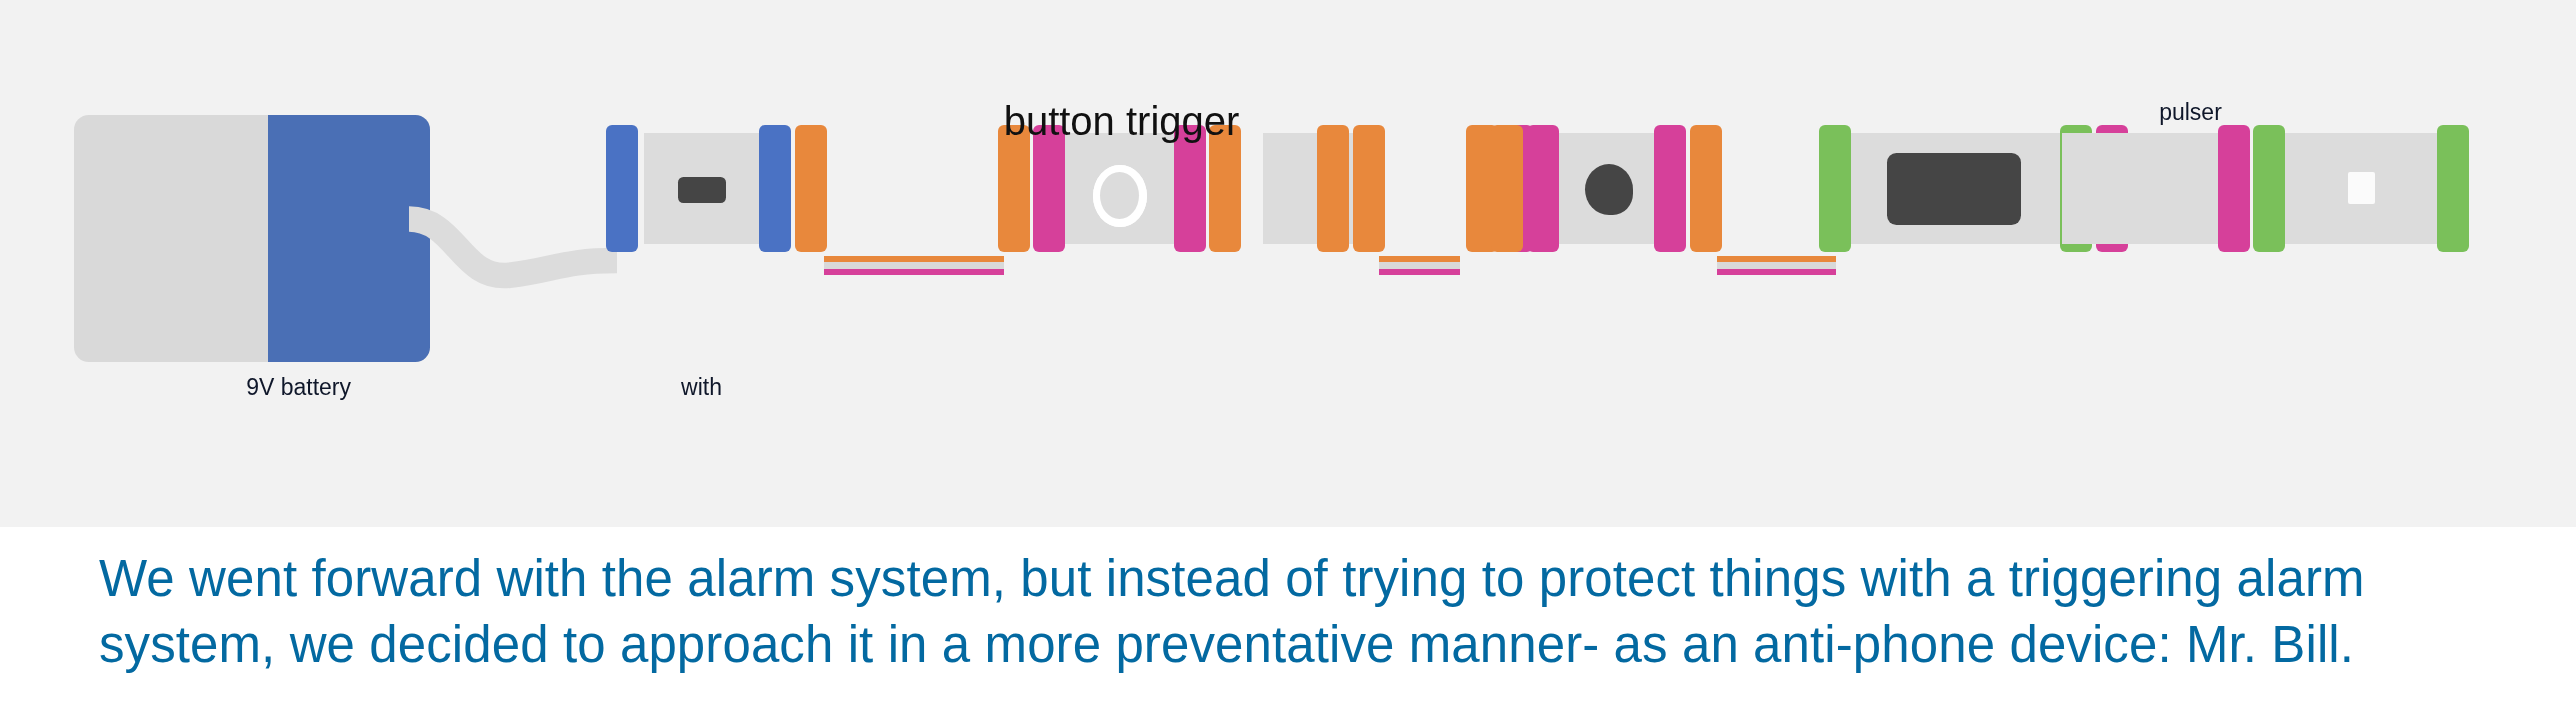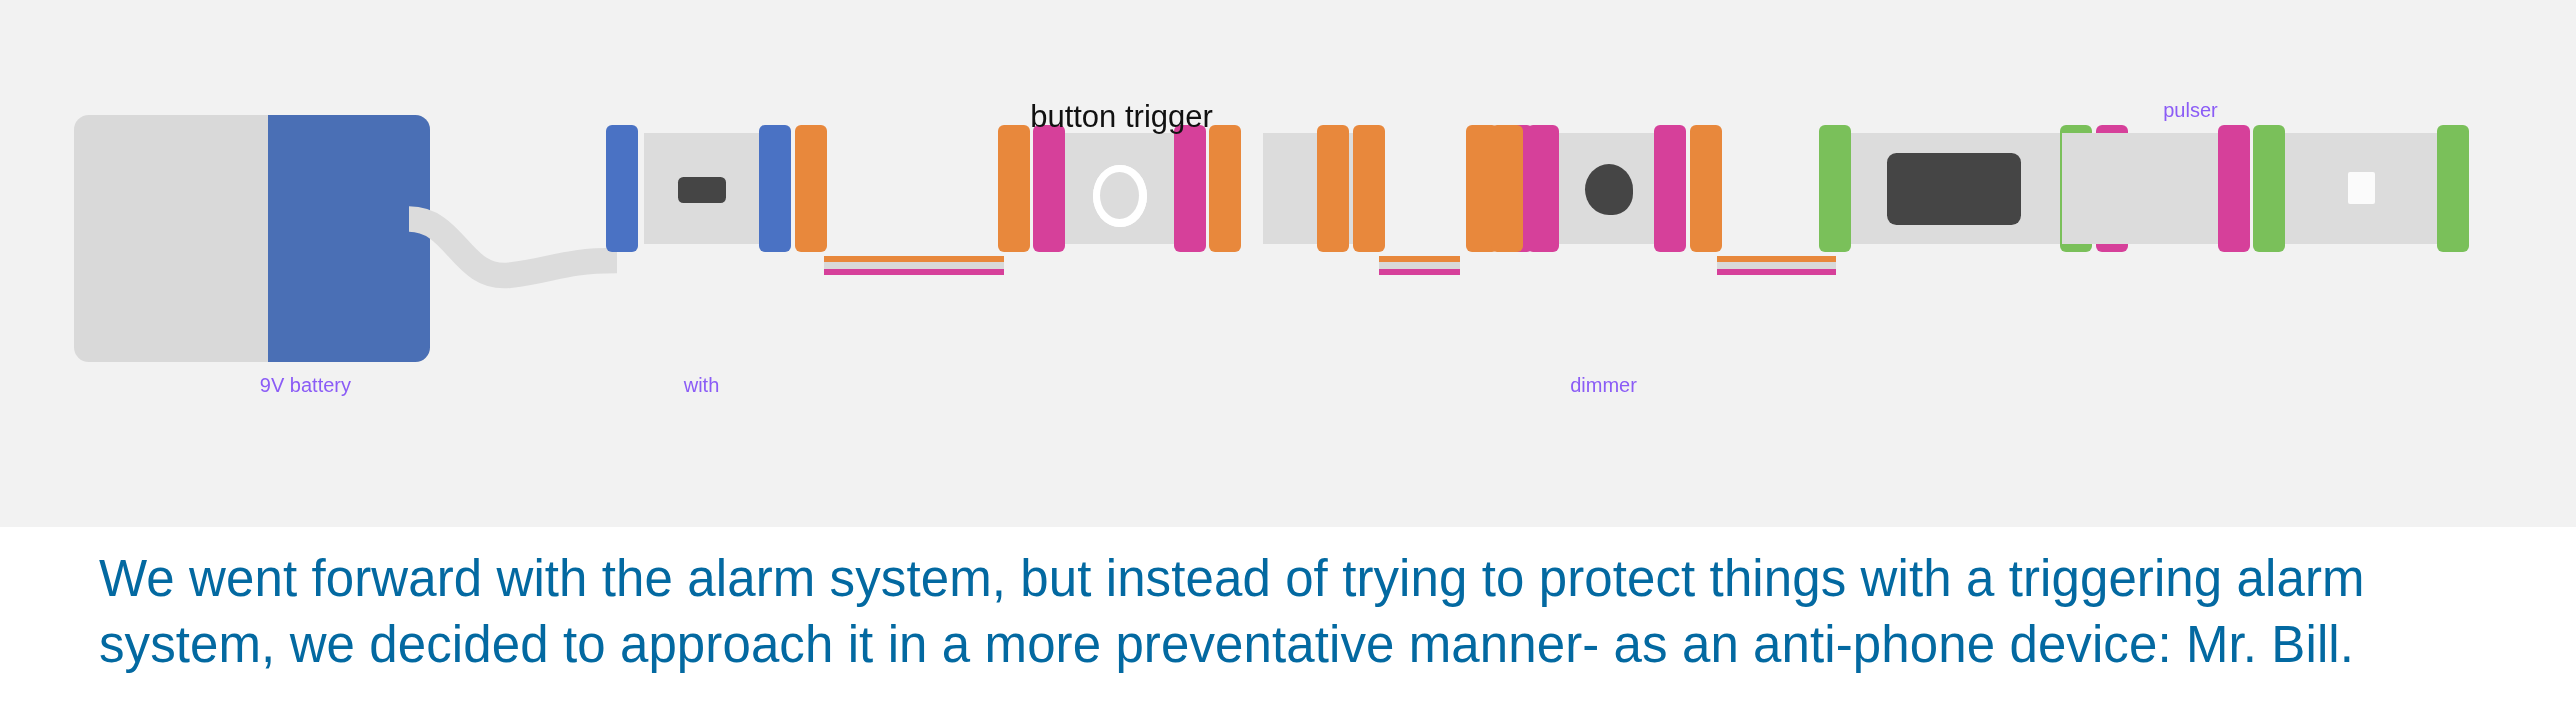--- a/index.html
+++ b/index.html
@@ -112,22 +112,22 @@
   }
   .led-chip {
     position: absolute;
     background: #fbfbfb;
     border-radius: 2px;
   }
 
   
   .mod-label {
     position: absolute;
-    font-size: 20px;
-    color: #8b5cf6;
+    font-size: 23px;
+    color: #0f172a;
     white-space: nowrap;
     font-family: "Liberation Sans", sans-serif;
   }
 </style>
 </head>
 <body>
 
 <div id="diagram-panel">
 
   <div id="battery">
@@ -156,21 +156,21 @@
   <div class="module-group" style="left:998px; width:256px;">
     <div class="mod-body" style="left:64px;  top:8px; width:113px; height:111px;"></div>
     <div class="conn orange" style="left:0px;   top:0px; width:32px; height:127px;"></div>
     <div class="conn pink" style="left:35px;  top:0px; width:32px; height:127px;"></div>
     <div class="button-ring" style="left:95px; top:40px; width:54px; height:62px;">
       <span class="button-ring-inner" style="left:7.4px; top:7.4px; width:39px; height:47px;"></span>
     </div>
     <div class="conn pink" style="left:176px; top:0px; width:32px; height:127px;"></div>
     <div class="conn orange" style="left:211px; top:0px; width:32px; height:127px;"></div>
   </div>
-  <div class="mod-label mod-label-top" style="position:absolute; left:967px; top:99px; width:309px; text-align:center; font-size:31px; color:#111;">button trigger</div>
+  <div class="mod-label mod-label-top" style="position:absolute; left:967px; top:99px; width:309px; text-align:center; font-size:40px; color:#111;">button trigger</div>
 
   <div class="module-group" style="left:1317px; width:221px;">
     <div class="mod-body" style="left:-54px; top:8px; width:107px; height:111px;"></div>
     <div class="conn orange" style="left:0px;   top:0px; width:32px; height:127px;"></div>
     <div class="conn orange" style="left:36px;  top:0px; width:32px; height:127px;"></div>
     <div class="conn orange" style="left:149px; top:0px; width:32px; height:127px;"></div>
     <div class="conn pink" style="left:184px; top:0px; width:32px; height:127px;"></div>
   </div>
   <div class="bus" style="left:1379px; top:256px; width:81px; height:19.5px;">
     <span class="w-orange"></span>
@@ -184,21 +184,20 @@
     <div class="conn pink" style="left:36px;  top:0px; width:32px; height:127px;"></div>
     <div class="dimmer-knob" style="left:94px; top:39px; width:48px; height:51px;"></div>
     <div class="conn pink" style="left:163px; top:0px; width:32px; height:127px;"></div>
     <div class="conn orange" style="left:199px; top:0px; width:32px; height:127px;"></div>
   </div>
   <div class="bus" style="left:1717px; top:256px; width:119px; height:19.5px;">
     <span class="w-orange"></span>
     <span class="w-gray"></span>
     <span class="w-pink"></span>
   </div>
-  <div class="mod-label" style="left:1476px; top:374px; width:255px; text-align:center;">dimmer</div>
 
   <div class="module-group" style="left:1819px; width:275px;">
     <div class="mod-body" style="left:32px;  top:8px; width:241px; height:111px;"></div>
     <div class="conn green" style="left:0px;   top:0px; width:32px; height:127px;"></div>
     <div class="speaker-face" style="left:68px; top:28px; width:134px; height:72px;"></div>
     <div class="conn green" style="left:241px; top:0px; width:32px; height:127px;"></div>
     <div class="conn pink" style="left:277px; top:0px; width:32px; height:127px;"></div>
   </div>
 
   <div class="module-group" style="left:2129px; width:195px;">

